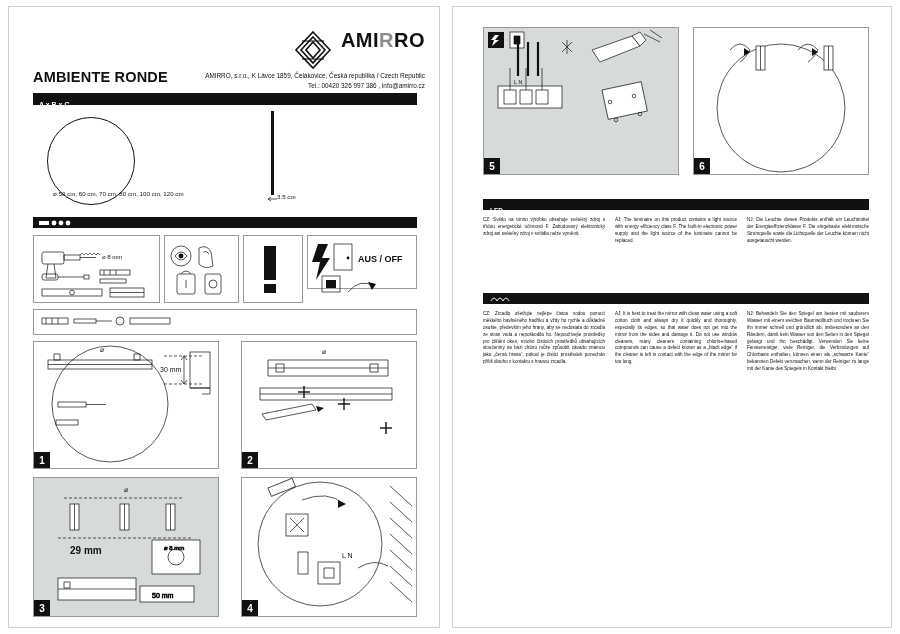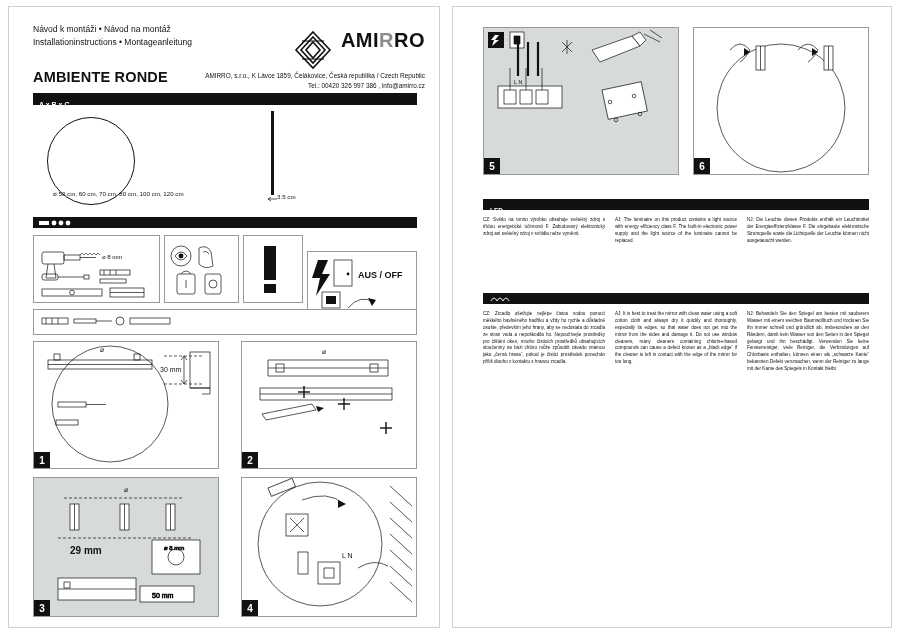--- a/index.html
+++ b/index.html
@@ -58,24 +58,20 @@
   .hairline { stroke: #111; stroke-width: 0.7; fill: none; }
   .dash { stroke: #111; stroke-width: 0.7; fill: none; stroke-dasharray: 3 2; }
 </style>
 </head>
 <body>
 
 <div id="page">
 
   <div class="sheet" id="left-sheet">
 
-    <div class="hdr-lines">
-      <div>Návod k montáži • Návod na montáž</div>
-      <div>Installationinstructions • Montageanleitung</div>
-    </div>
 
     <div class="brand">
       <div class="brand-mark">
         <svg width="42" height="42" viewBox="0 0 42 42">
           <g fill="none" stroke="#111" stroke-width="1.6">
             <polygon points="21,3 38,21 21,39 4,21"></polygon>
             <polygon points="21,8 33,21 21,34 9,21"></polygon>
             <polygon points="21,13 28,21 21,29 14,21"></polygon>
           </g>
           <g stroke="#111" stroke-width="1.1">
@@ -178,21 +174,21 @@
       </svg>
     </div>
 
     <div class="panel" style="left:234px; top:228px; width:60px; height:68px;">
       <svg width="58" height="66" viewBox="0 0 58 66">
         <rect x="20" y="10" width="12" height="34" fill="#111"></rect>
         <rect x="20" y="48" width="12" height="9" fill="#111"></rect>
       </svg>
     </div>
 
-    <div class="panel" style="left:298px; top:244px; width:110px; height:60px;">
+    <div class="panel" style="left:298px; top:228px; width:110px; height:54px;">
       <svg width="108" height="66" viewBox="0 0 108 66">
         <g>
           <polygon points="10,8 20,8 14,22 22,22 8,44 12,26 4,26" fill="#111"></polygon>
         </g>
         <g class="hairline">
           <rect x="26" y="8" width="18" height="26"></rect>
           <circle cx="40" cy="22" r="1.4" fill="#111" stroke="none"></circle>
         </g>
         <text x="50" y="26" font-size="9" font-weight="bold" font-family="Liberation Sans" fill="#111">AUS / OFF</text>
         <g class="hairline">

